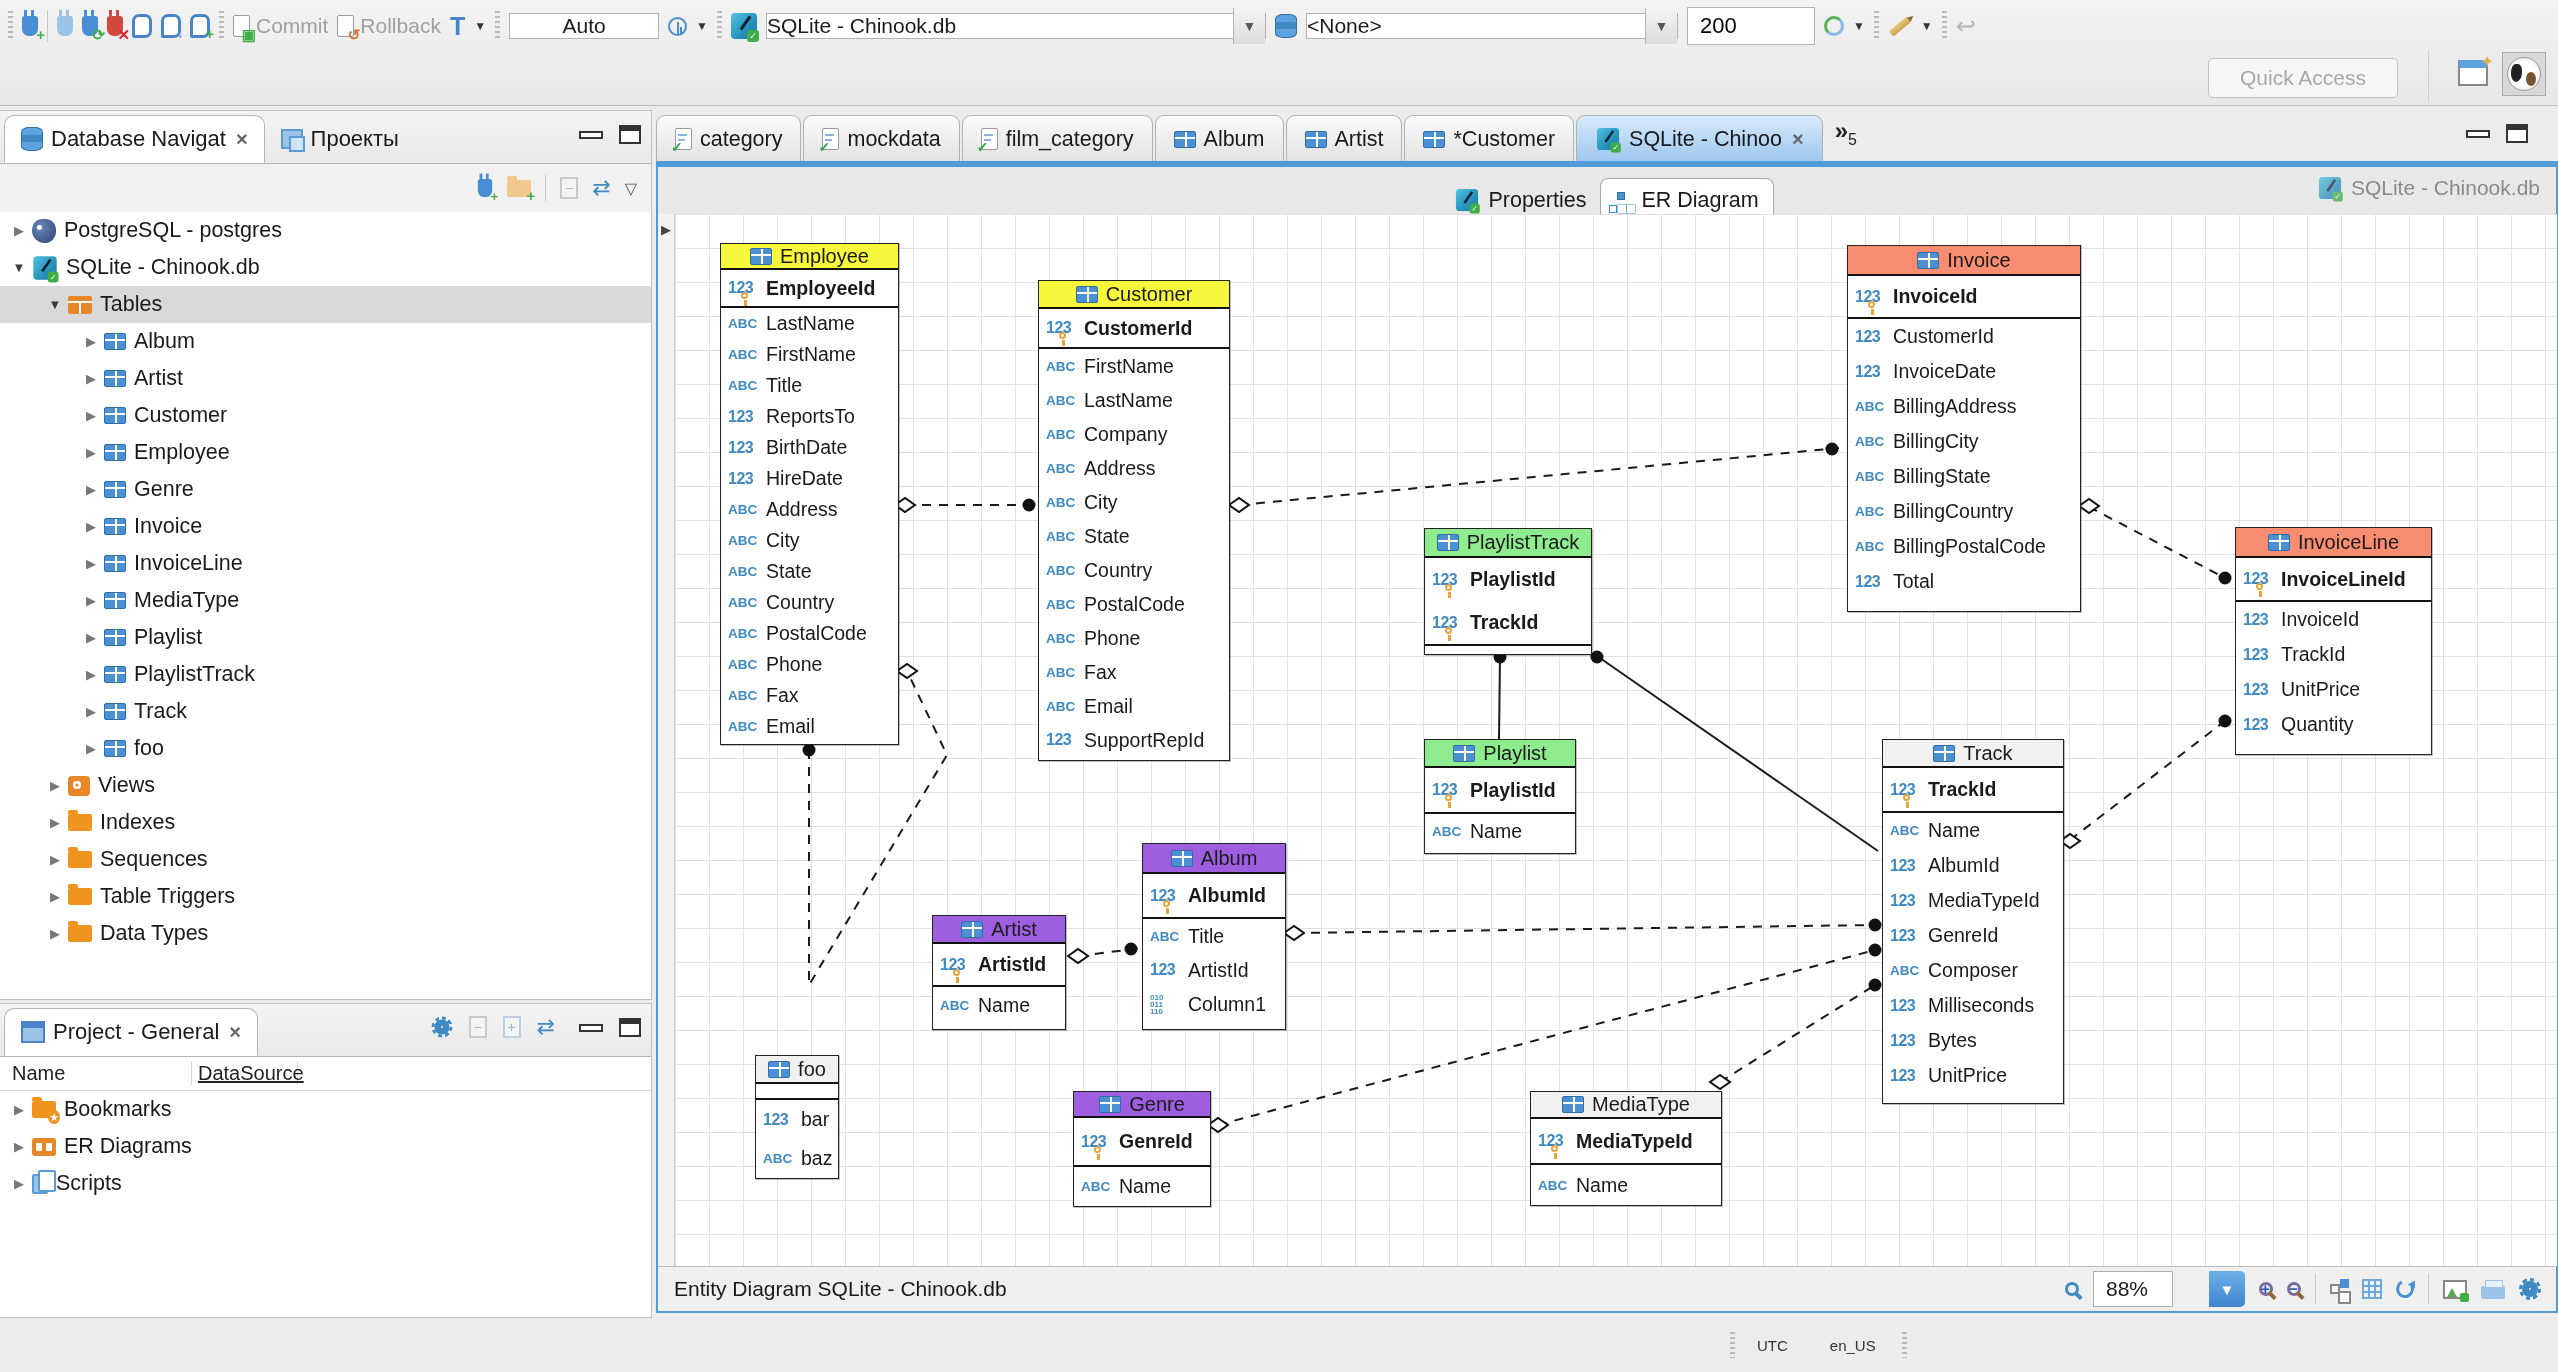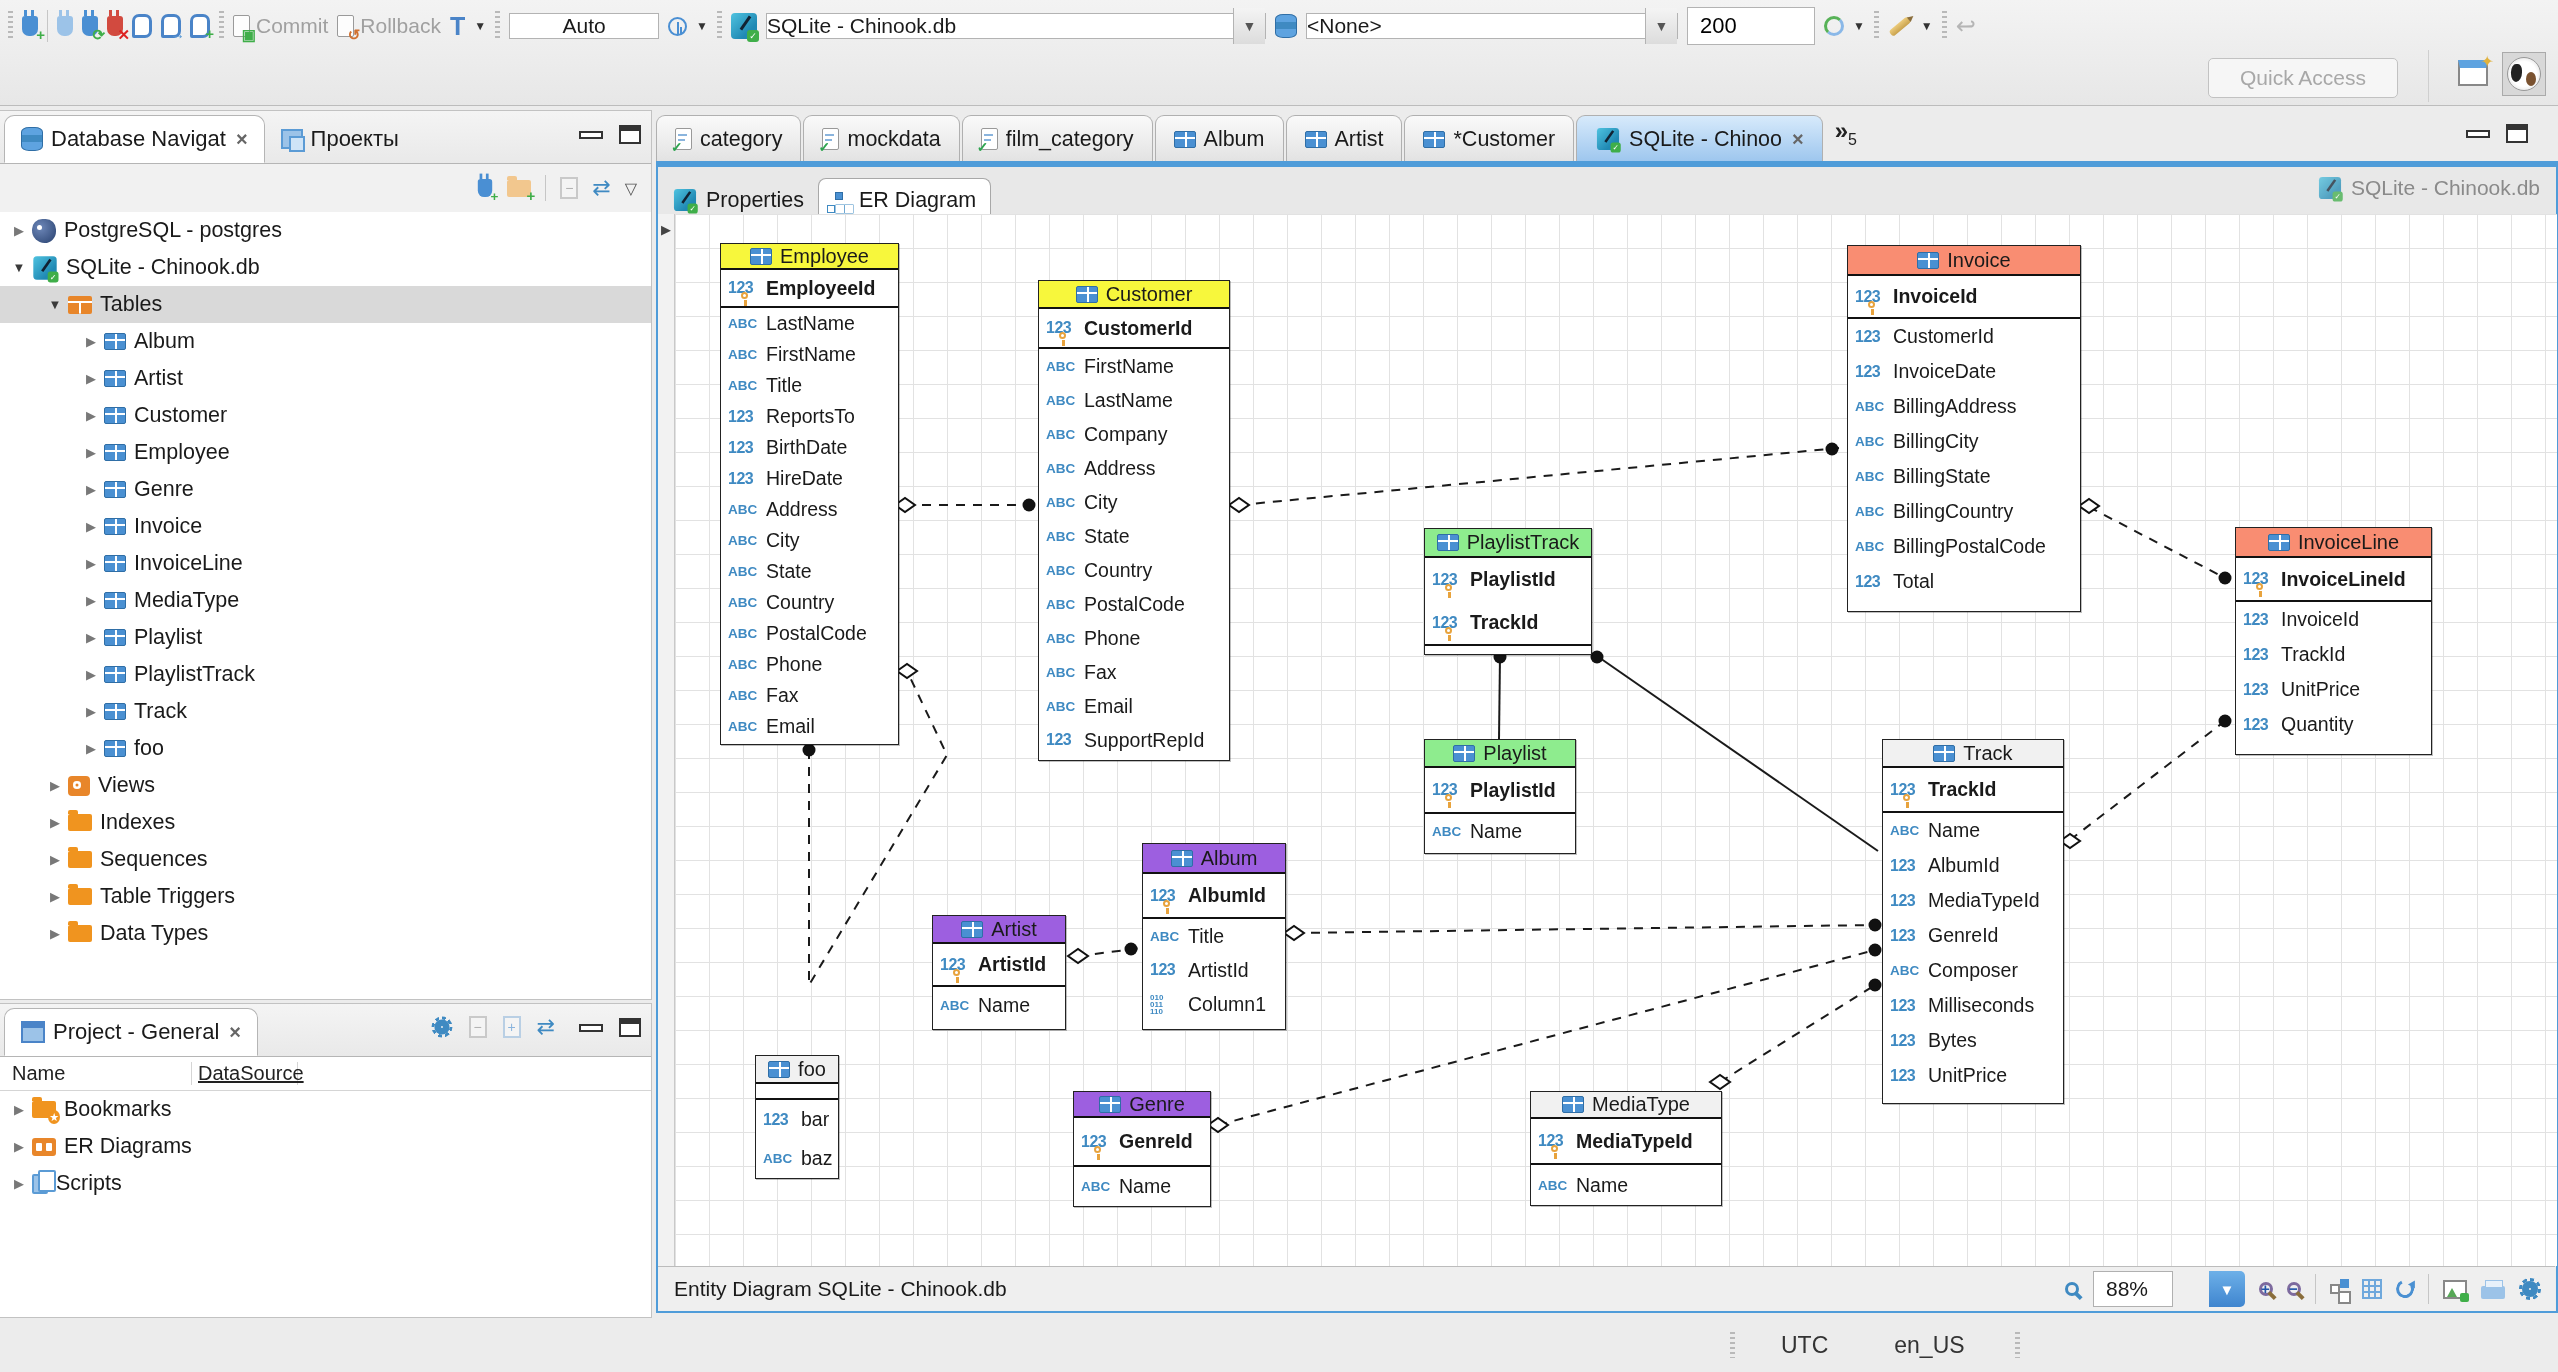--- a/index.html
+++ b/index.html
@@ -144,42 +144,42 @@
   
   .projpanel { position:absolute; left:0; top:1003px; width:652px; height:315px; background:#fff;
     border:1px solid #c2c2c2; border-left:none; }
   .proj-toolbar-icons { position:absolute; right:96px; top:12px; display:flex; gap:16px; align-items:center; }
   .proj-header { display:flex; height:34px; border-bottom:1px solid #d5d5d5; font-size:20px;
     color:#222; align-items:center; }
   .proj-header .c1 { width:192px; padding-left:12px; border-right:1px solid #d5d5d5; }
   .proj-header .c2 { width:106px; padding-left:6px; border-right:1px solid #d5d5d5;text-decoration:underline; }
   
   .trim { position:absolute; left:0; top:1318px; width:2558px; height:54px; background:#ececec;
-    display:flex; align-items:center; font-size:23px; color:#333;gap:24px; }
+    display:flex; align-items:center; font-size:15px; color:#333; }
   .trim .handle { height:26px; }
   
   .etabbar { position:absolute; left:656px; top:110px; width:1902px; height:52px; display:flex;
     align-items:flex-end; }
   .etab { display:flex; align-items:center; gap:8px; height:47px; padding:0 18px; font-size:21.5px;
     background:linear-gradient(#fafafa,#e2e2e2); border:1px solid #b0b0b0; border-bottom:none;
     border-radius:9px 9px 0 0; margin-right:2px; white-space:nowrap; }
   .etab.active { background:linear-gradient(#d7eafb,#9dc6ee); }
   .ic-sqlfile { width:17px; height:22px; background:#fff; border:1.5px solid #999; border-radius:2px;
     position:relative; background-image:linear-gradient(#8ab4dd,#8ab4dd),linear-gradient(#8ab4dd,#8ab4dd);
     background-size:9px 2px, 7px 2px; background-position:2px 5px, 2px 10px; background-repeat:no-repeat; }
   .ic-sqlfile::after { content:'✓'; position:absolute; left:-5px; bottom:-6px; color:#2ea44f;
     font-size:14px; font-weight:bold; }
   .tab-overflow { font-size:24px; font-weight:bold; color:#222; margin-left:10px; align-self:center;
     margin-bottom:6px; }
   .tab-overflow sub { font-size:16px; font-weight:normal; }
   .etabline { position:absolute; left:656px; top:161px; width:1902px; height:6px; background:#4f9cd9; }
   .editor-frame { position:absolute; left:656px; top:167px; width:1902px; height:1146px;
     border-left:2.5px solid #4f9cd9; border-right:2.5px solid #4f9cd9; border-bottom:2.5px solid #4f9cd9;
     background:#ececec; }
-  .innertabs { height:55px; background:#e8e8e8; display:flex; align-items:flex-end; position:relative; }
+  .innertabs { height:55px; background:#e8e8e8; display:flex; align-items:flex-end; position:relative;justify-content:center; }
   .itab { display:flex; align-items:center; gap:8px; height:44px; padding:0 14px; font-size:21.5px; }
   .itab.active { background:#fff; border:1px solid #a8a8a8; border-bottom:none; border-radius:8px 8px 0 0; }
   .ic-erdtab { width:8px; height:8px; background:#4a90d2; border:1.5px solid #2f6ea6; position:relative;
     margin:2px 8px 12px 2px; }
   .ic-erdtab::after { content:''; position:absolute; left:-9px; top:12px; width:6px; height:6px;
     background:#fff; border:1.5px solid #3f8ac2;
     box-shadow:9px 0 0 #fff, 9px 0 0 0.5px #3f8ac2, 18px 0 0 #fff, 18px 0 0 0.5px #3f8ac2; }
   .db-label { position:absolute; right:16px; top:8px; display:flex; align-items:center; gap:8px;
     color:#8a8a8a; font-size:21px; }
   .db-label .ic-sqlite { opacity:0.75; }

